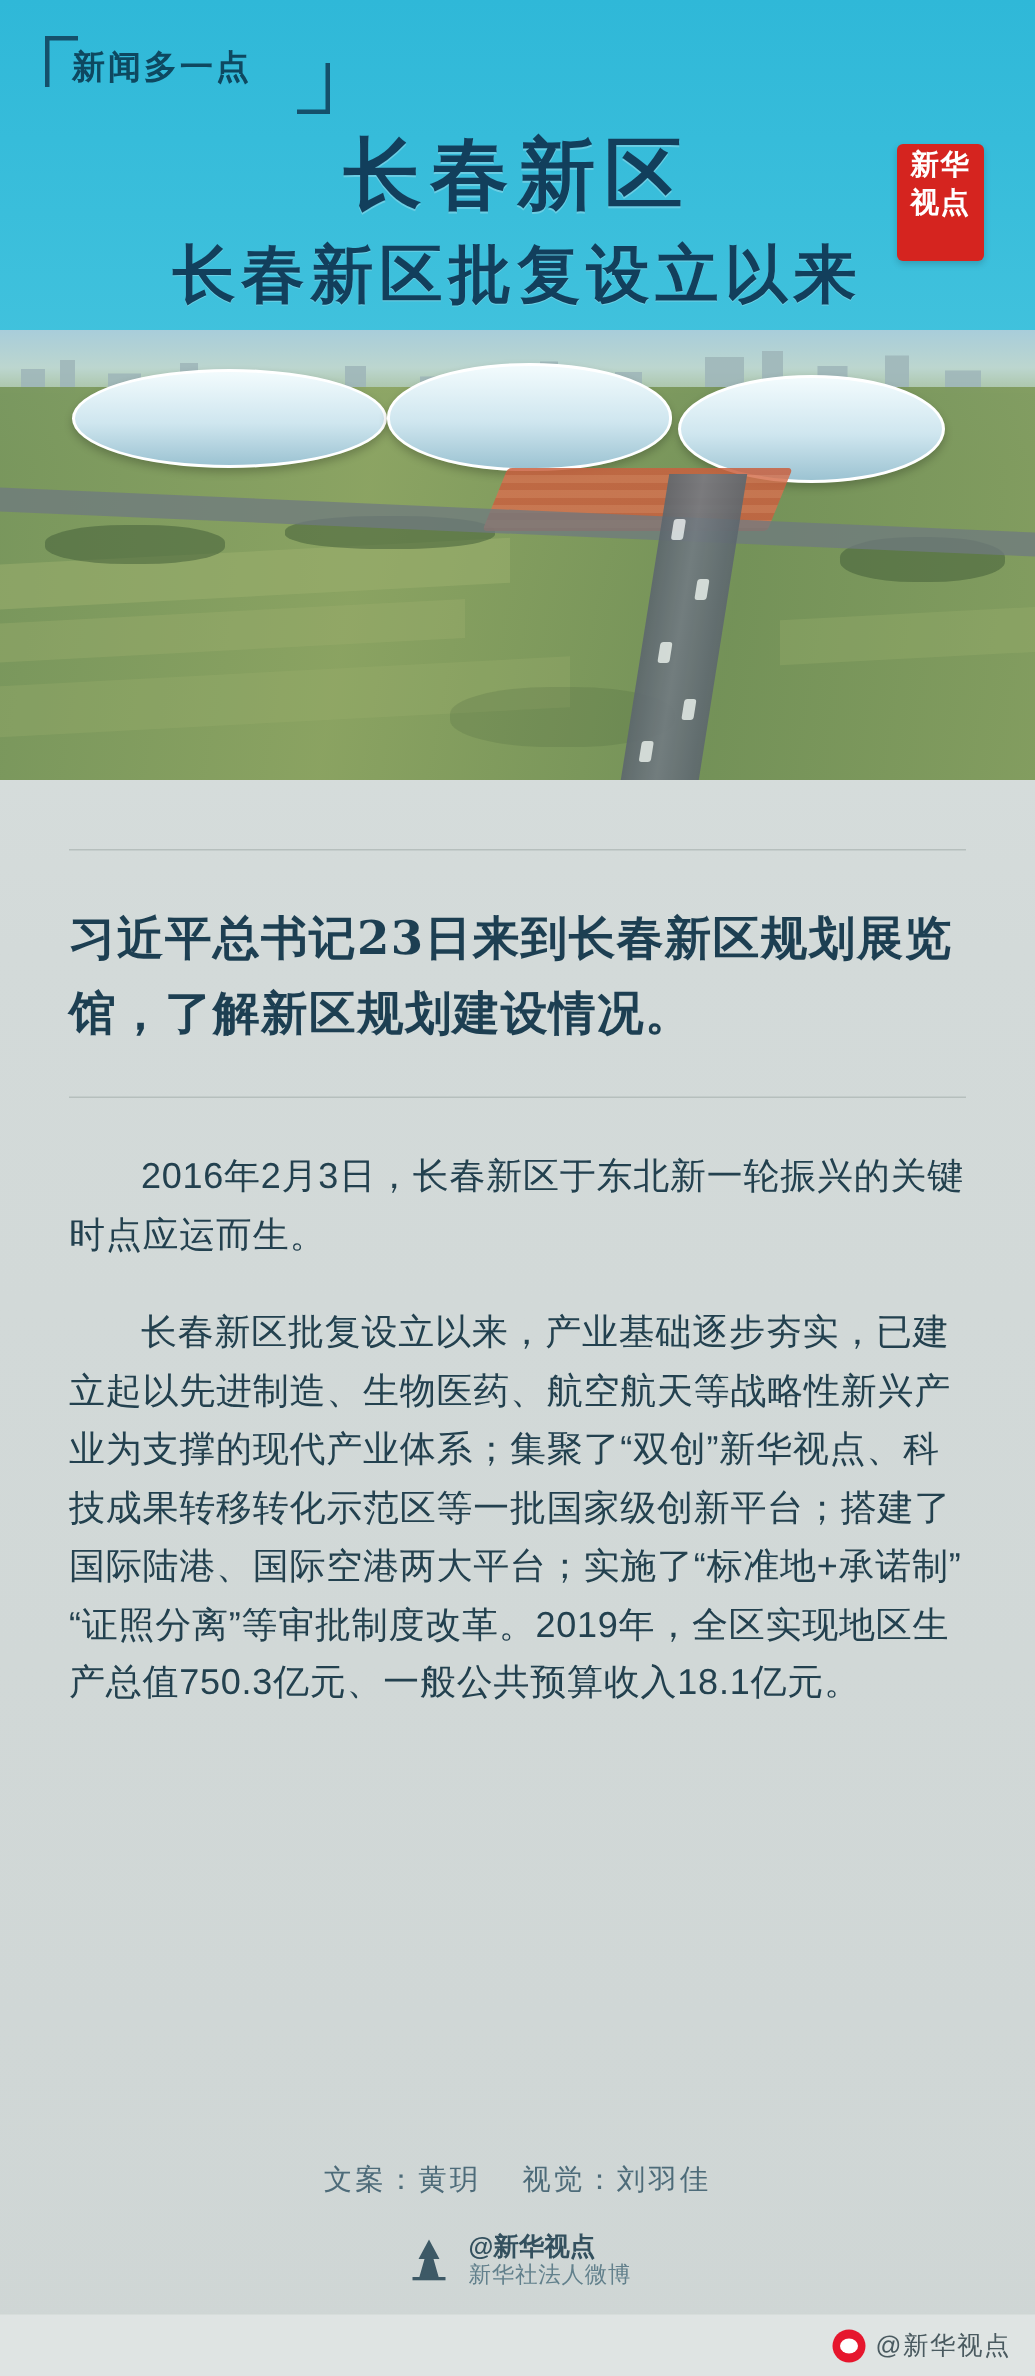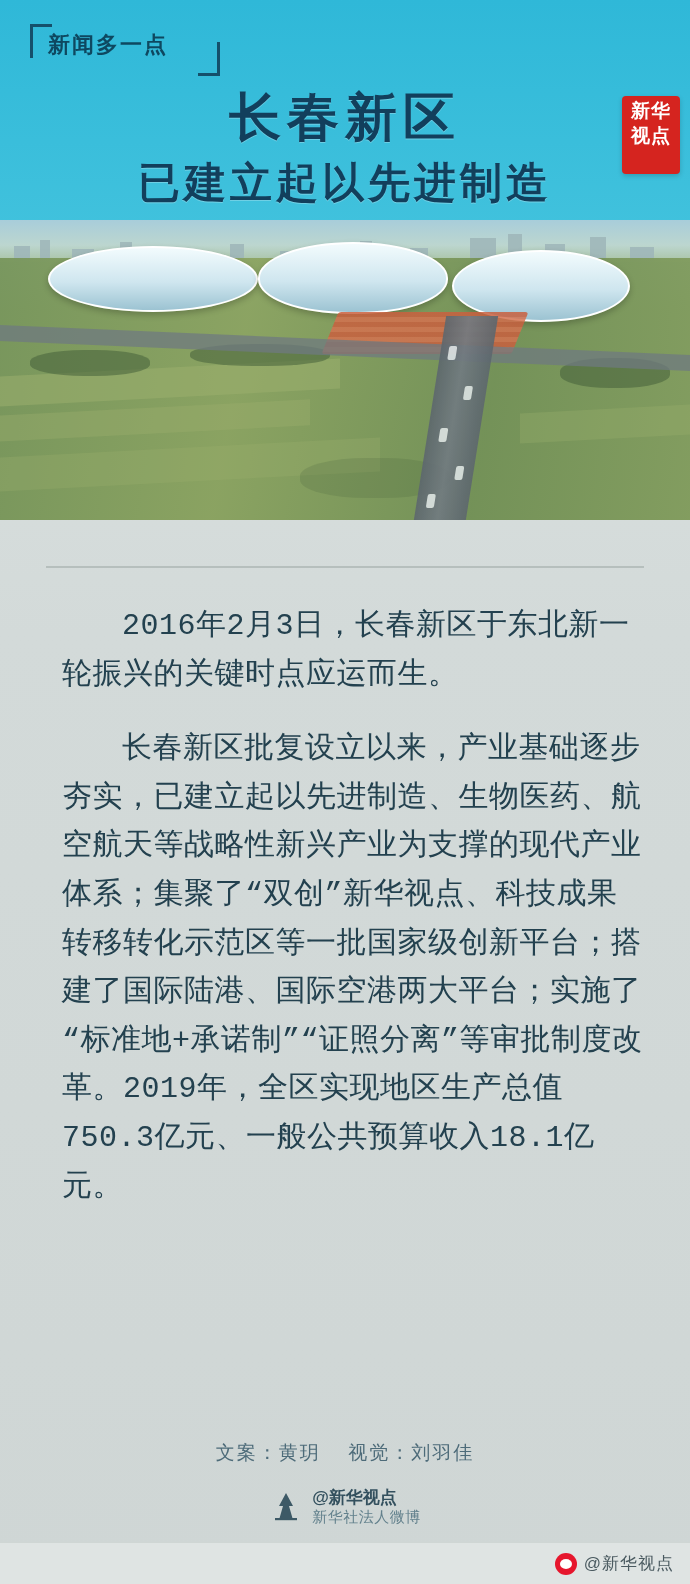--- a/index.html
+++ b/index.html
@@ -82,21 +82,21 @@
     letter-spacing: 4px;
     font-weight: 700;
     font-family: "DejaVu Serif", serif;
     text-shadow: 0 1px 0 rgba(255,255,255,.25);
     line-height: 1.35;
     margin-top: 6px;
   }
 
   .stamp {
     position: absolute;
-    right: 10px;
+    right: 34px;
     top: 96px;
     width: 58px;
     height: 78px;
     background: #d5241f;
     border-radius: 4px;
     color: #fff;
     font-family: "DejaVu Serif", serif;
     font-size: 19px;
     line-height: 25px;
     letter-spacing: 1px;
@@ -217,28 +217,27 @@
     letter-spacing: 1px;
     color: #1d3f52;
     font-weight: 700;
   }
   .lead-rule-top { margin-top: 46px; }
 
   .body {
     padding-top: 34px;
   }
   .body p {
-    font-size: 30px;
+    font-size: 24px;
     line-height: 1.62;
     color: #23414f;
     text-indent: 2em;
     margin-bottom: 26px;
-    font-family: Liberation Mono, monospace;
+    font-family: Liberation Sans, sans-serif;
     letter-spacing: .5px;
-    margin-left: 16px;
   }
 
   
   .credits {
     position: absolute;
     left: 0;
     top: 1440px;
     width: 690px;
     text-align: center;
     font-size: 19px;
@@ -309,21 +308,21 @@
   <div class="hero">
 
     <div class="corner-frame">
       <span class="cl"></span>
       <span class="cr"></span>
       <div class="kicker">新闻多一点</div>
     </div>
 
     <div class="title-block">
       <div class="title-line1">长春新区</div>
-      <div class="title-line2">已建立起以先进制造</div>
+      <div class="title-line2">长春新区批复设立以来</div>
     </div>
 
     <div class="stamp">新华视点</div>
 
     <div class="photo">
       <div class="skyline"></div>
       <div class="far-buildings">
         <i style="left:14px;width:16px;height:16px"></i>
         <i style="left:40px;width:10px;height:22px"></i>
         <i style="left:72px;width:22px;height:13px"></i>
@@ -362,20 +361,21 @@
         <span class="car" style="left:30px; top:70px;"></span>
         <span class="car" style="left:12px; top:112px;"></span>
         <span class="car" style="left:34px; top:150px;"></span>
         <span class="car" style="left:10px; top:178px;"></span>
       </div>
     </div>
   </div>
 
   <div class="content">
     <div class="lead-rule-top"></div>
+    <div class="lead">习近平总书记23日来到长春新区规划展览馆，了解新区规划建设情况。</div>
     <div class="lead-rule-bottom"></div>
 
     <div class="body">
       <p>2016年2月3日，长春新区于东北新一轮振兴的关键时点应运而生。</p>
       <p>长春新区批复设立以来，产业基础逐步夯实，已建立起以先进制造、生物医药、航空航天等战略性新兴产业为支撑的现代产业体系；集聚了“双创”新华视点、科技成果转移转化示范区等一批国家级创新平台；搭建了国际陆港、国际空港两大平台；实施了“标准地+承诺制”“证照分离”等审批制度改革。2019年，全区实现地区生产总值750.3亿元、一般公共预算收入18.1亿元。</p>
     </div>
   </div>
 
   <div class="credits">
     <span>文案：黄玥</span>

